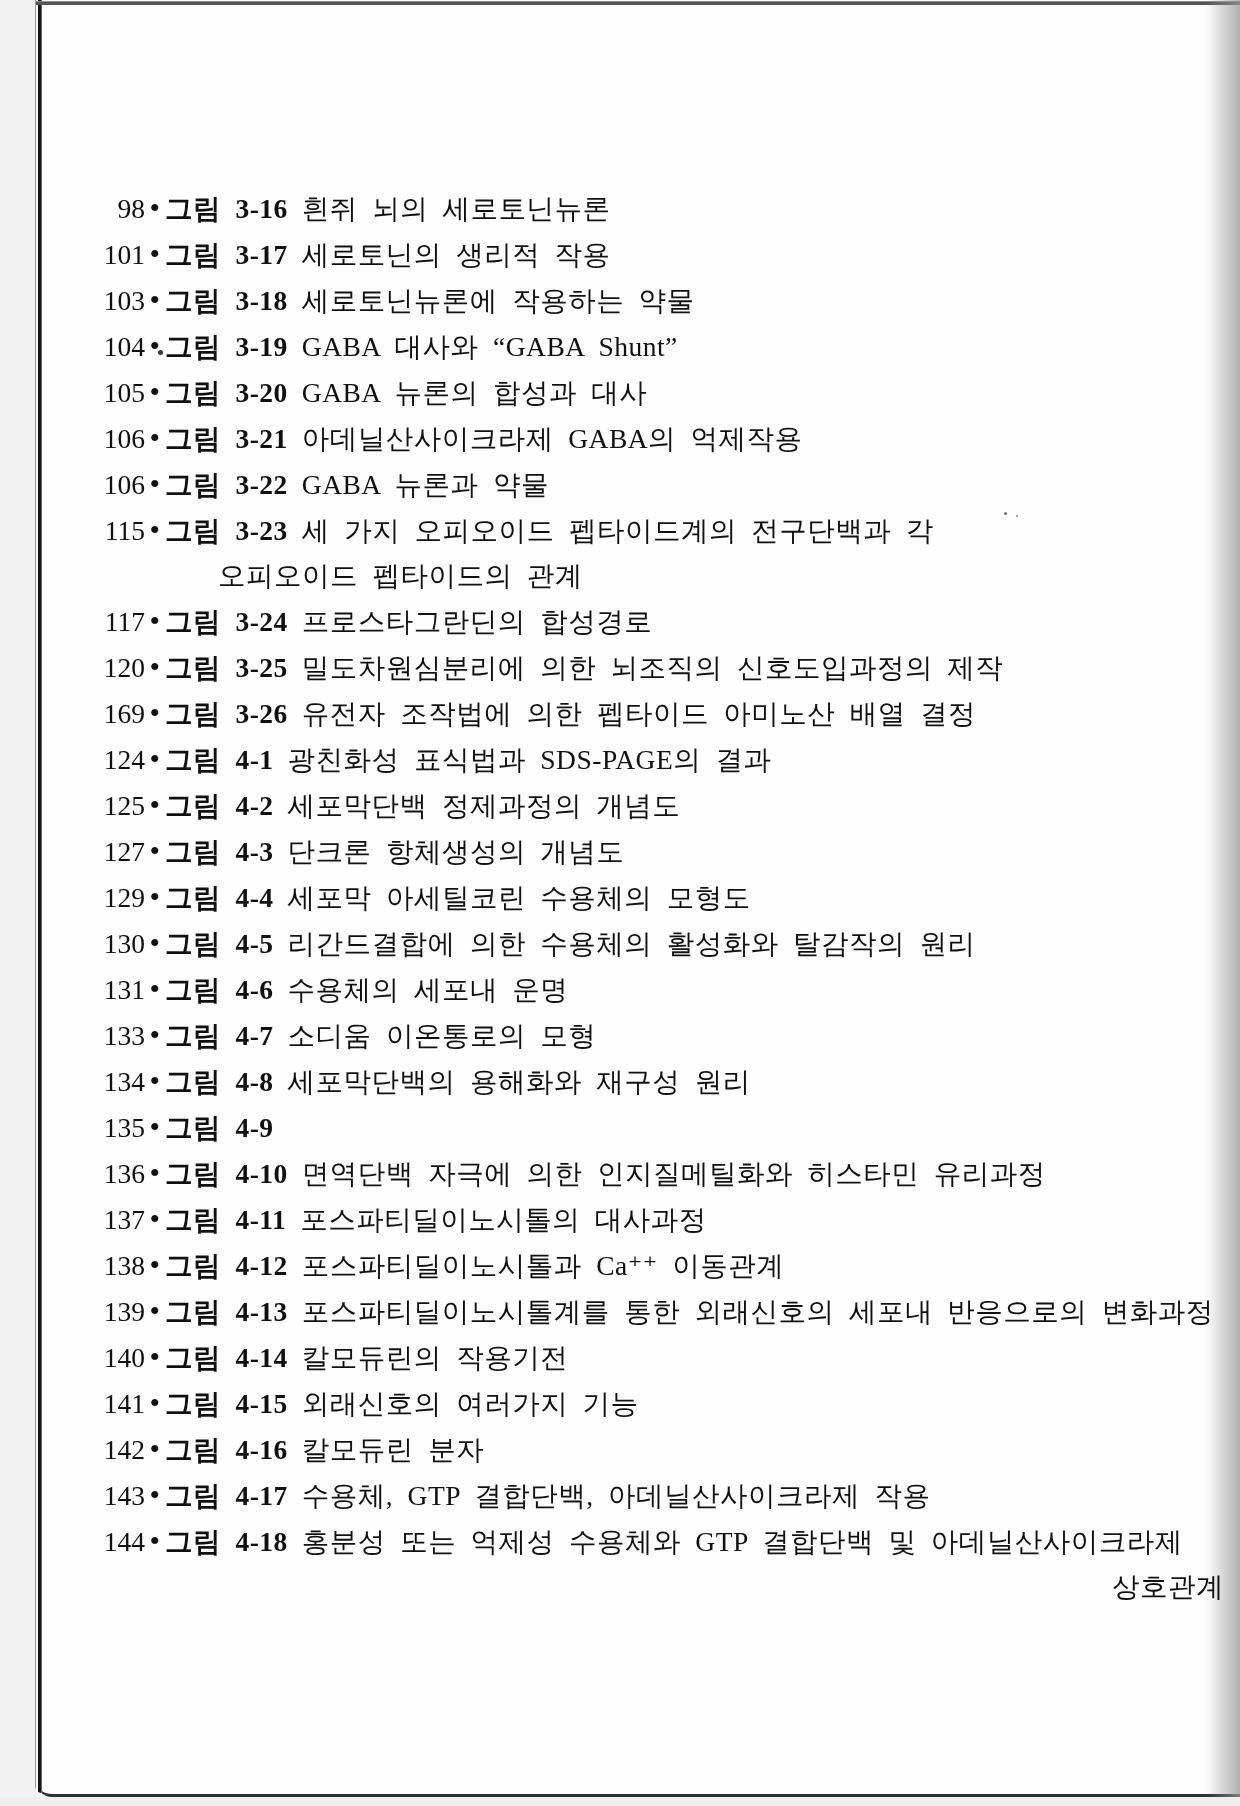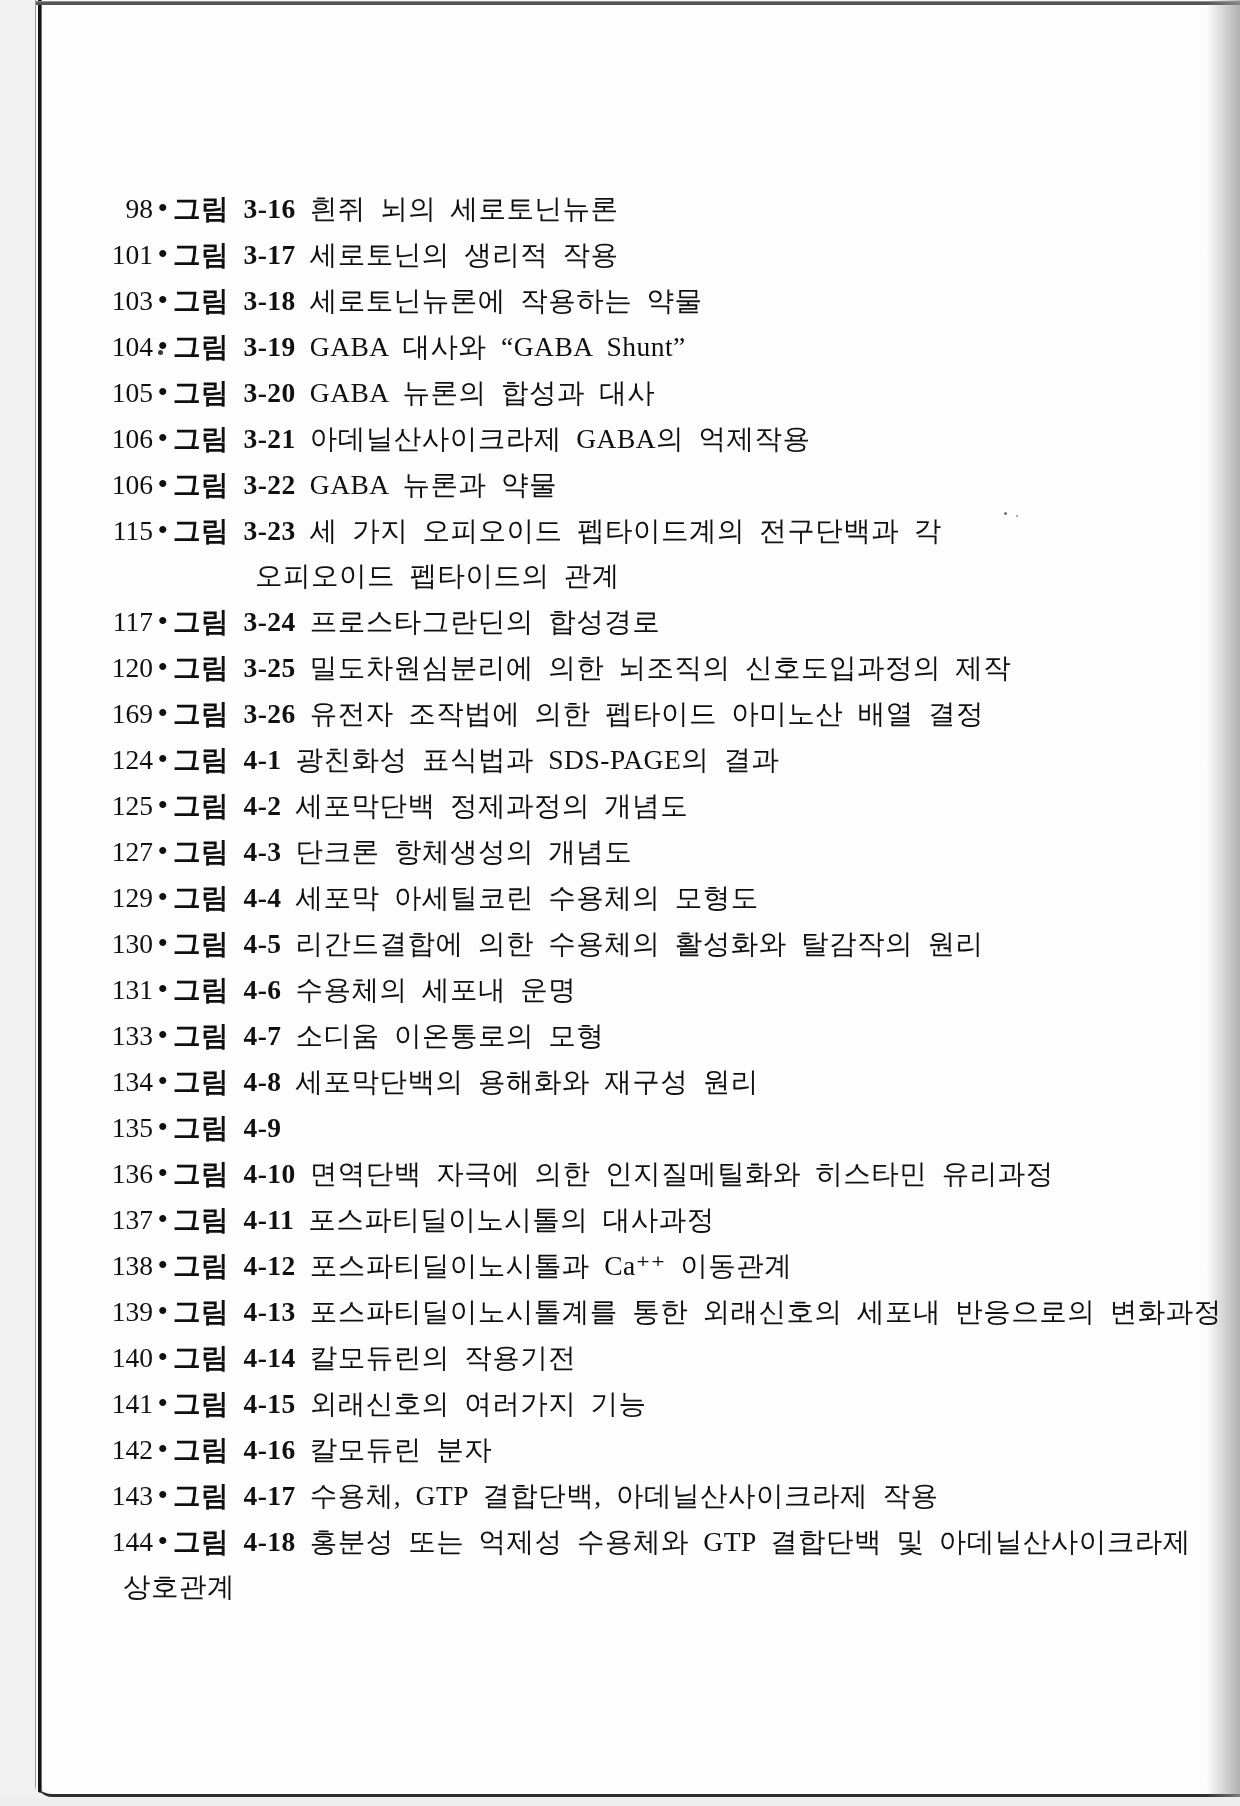--- a/index.html
+++ b/index.html
@@ -46,21 +46,21 @@
   
   .edge-bottom {
     position: absolute;
     left: 0; bottom: 0; right: 0;
     height: 9px;
     background: #eeeeee;
   }
 
   .doc-list {
     position: absolute;
-    left: 42px; top: 185px;
+    left: 34px; top: 185px;
     width: 1190px;
     color: #101010;
     font-size: 27.5px;
     letter-spacing: 0.5px;
     word-spacing: 7px;
   }
   .row {
     display: flex;
     align-items: baseline;
     line-height: 45px;
@@ -75,22 +75,22 @@
   }
   .sep {
     display: inline-block;
     width: 20px;
     text-align: center;
     flex: 0 0 auto;
     font-size: 30px;
   }
   .label { margin-right: 14px; font-weight: bold; }
   .cont { line-height: 45px; white-space: nowrap; }
-  .cont.cont-a { padding-left: 184px; margin-left: 29px; }
-  .cont.cont-b { padding-left: 81px; }
+  .cont.cont-a { padding-left: 184px; }
+  .cont.cont-b { padding-left: 81px; text-align: right; }
 
   .artifact {
     position: absolute;
     background: #3a3a3a;
     border-radius: 50%;
   }
   .a1 { left: 158px; top: 350px; width: 5px; height: 5px; }
   .a2 { left: 1004px; top: 512px; width: 3px; height: 3px; background:#6f6f6f; }
   .a3 { left: 1016px; top: 515px; width: 2px; height: 2px; background:#8a8a8a; }
 </style>

